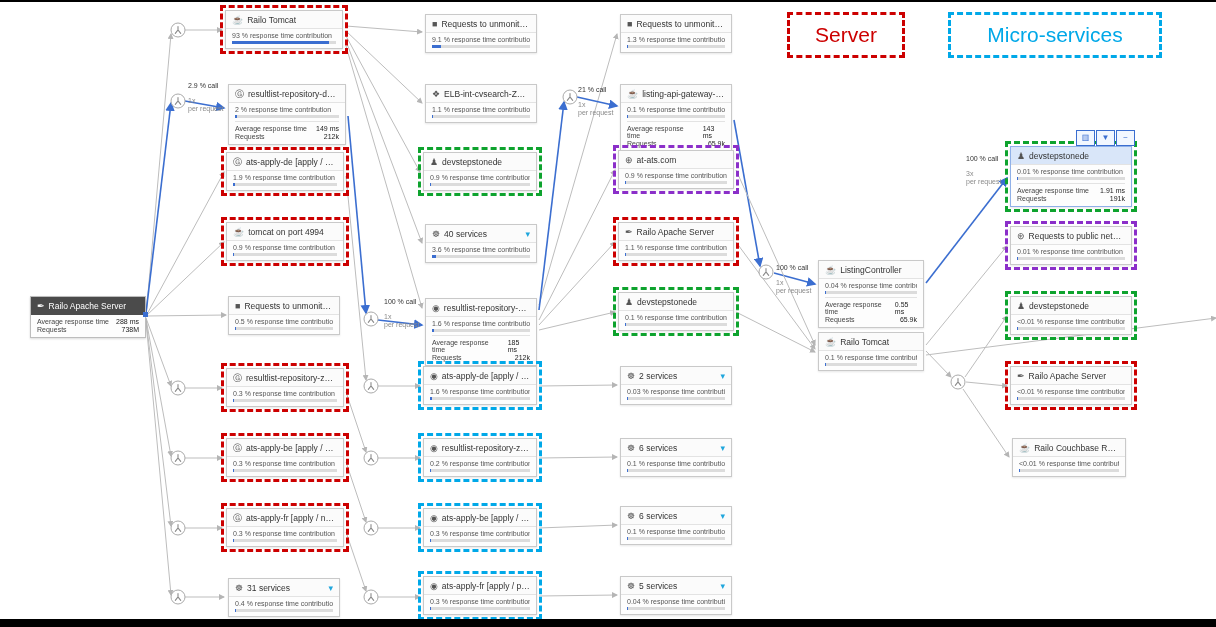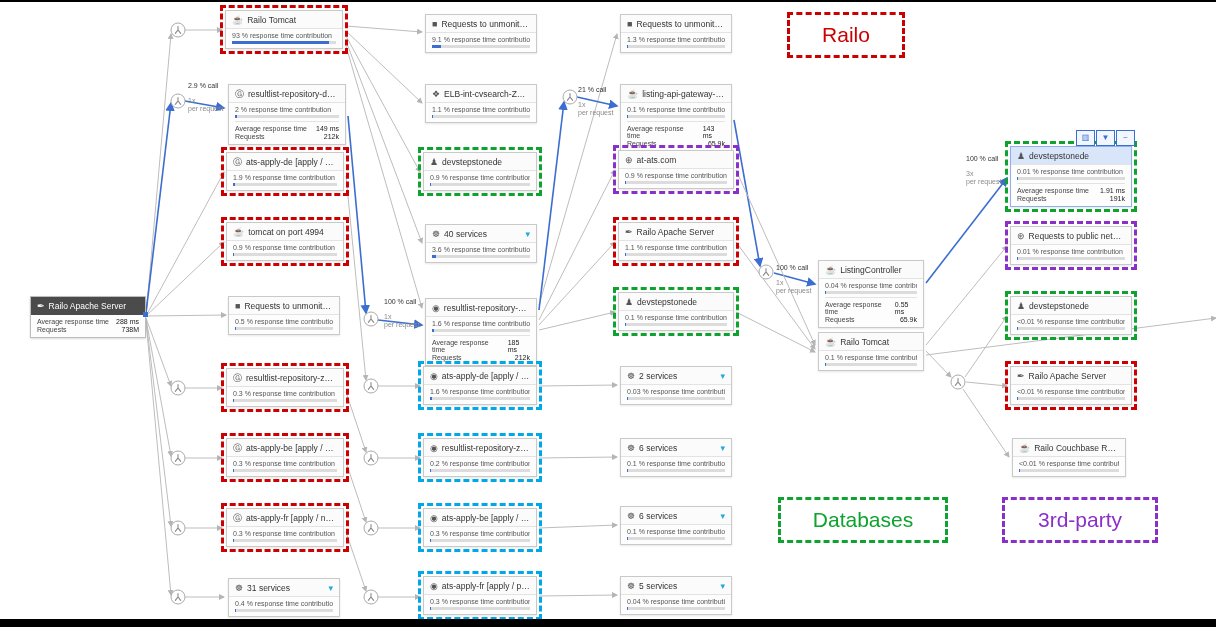--- a/index.html
+++ b/index.html
@@ -679,27 +679,24 @@
       <div class="el-call">100 % call</div>
       <div class="el-freq">1x</div>
       <div class="el-per">per request</div>
     </div>
     <div class="elabel" style="left: 966px; top: 155px;">
       <div class="el-call">100 % call</div>
       <div class="el-freq">3x</div>
       <div class="el-per">per request</div>
     </div>
     <div class="legend lg-red" style="left: 787px; top: 12px; width: 118px; height: 46px;">
-      <span>Railo</span>
-    </div>
-    <div class="legend lg-green" style="left: 778px; top: 497px; width: 170px; height: 46px;">
-      <span>Databases</span>
-    </div>
-    <div class="legend lg-purple" style="left: 1002px; top: 497px; width: 156px; height: 46px;">
-      <span>3rd-party</span>
+      <span>Server</span>
+    </div>
+    <div class="legend lg-cyan" style="left: 948px; top: 12px; width: 214px; height: 46px;">
+      <span>Micro-services</span>
     </div>
     <div class="toolbar" style="left: 1076px; top: 130px;">
       <div class="tbtn">
         <span>▥</span>
       </div>
       <div class="tbtn">
         <span>▼</span>
       </div>
       <div class="tbtn">
         <span>−</span>

